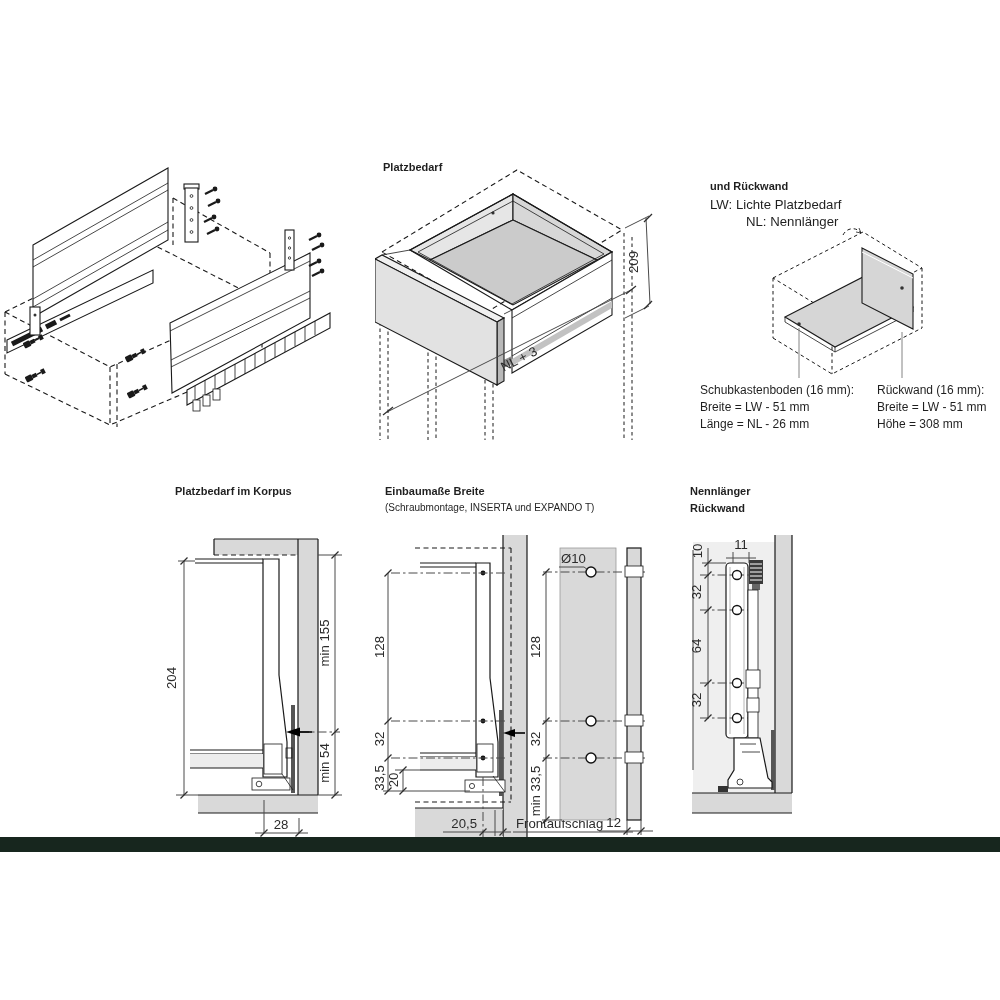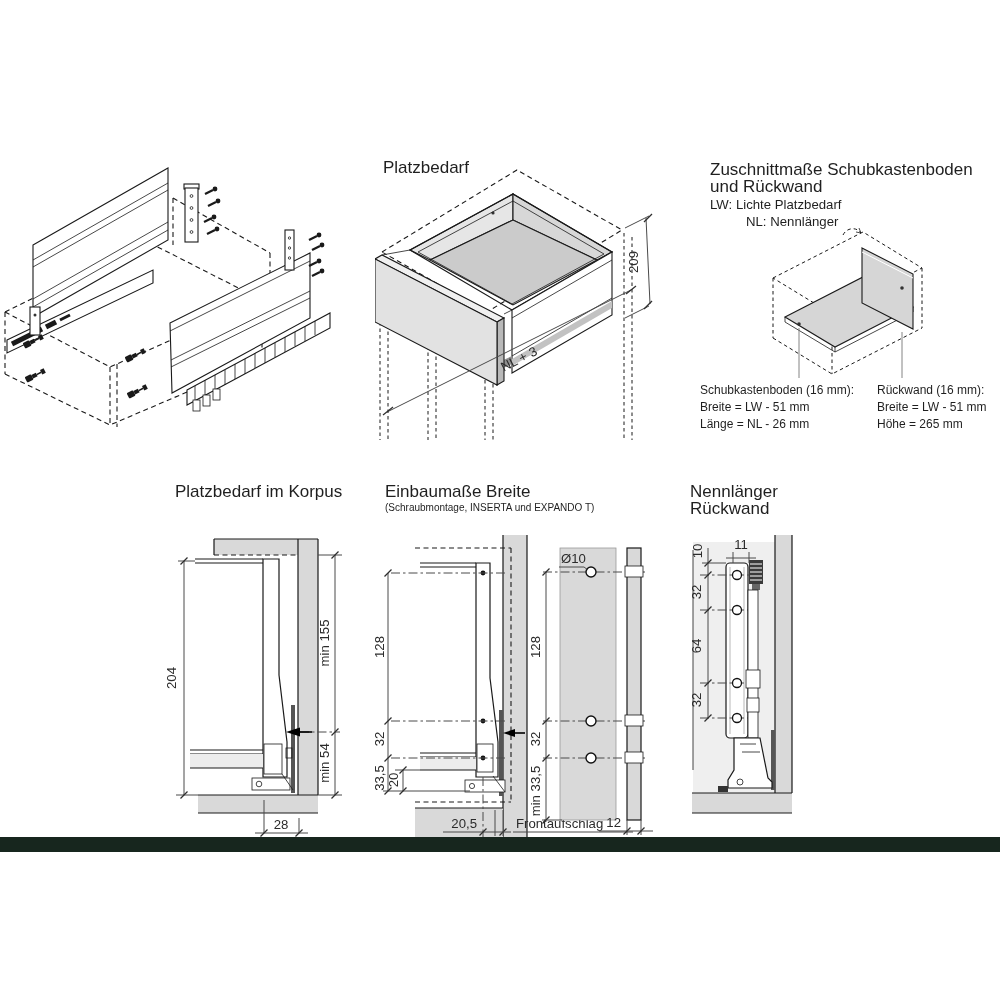--- a/index.html
+++ b/index.html
@@ -1,19 +1,19 @@
 <!DOCTYPE html>
 <html><head>
 <meta charset="utf-8">
 <style>
   html,body{margin:0;padding:0;background:#fff;}
   .page{position:relative;width:1000px;height:1000px;background:#fff;overflow:hidden;
         font-family:"Liberation Sans",sans-serif;color:#1f1f1f;}
   .abs{position:absolute;}
-  .h{position:absolute;font-weight:400;font-size:17px;line-height:17px;white-space:nowrap;}
+  .h{position:absolute;font-weight:700;font-size:11px;line-height:17px;white-space:nowrap;}
   .t{position:absolute;font-size:13.2px;line-height:17px;white-space:nowrap;}
   .note{position:absolute;font-size:12.6px;line-height:17px;white-space:nowrap;}
   .note .nt{font-size:12px;}
   
   .ln{stroke:#1a1a1a;stroke-width:1.2;fill:none;}
   .lnt{stroke:#1a1a1a;stroke-width:0.8;fill:none;}
   .fs{stroke:#1a1a1a;stroke-width:1.1;}
   .dsh{stroke:#1a1a1a;stroke-width:1.1;fill:none;stroke-dasharray:5 3.5;}
   .dsh2{stroke:#1a1a1a;stroke-width:1;fill:none;stroke-dasharray:3.5 3;}
   .dim{stroke:#4a4a4a;stroke-width:1;fill:none;}
@@ -181,21 +181,20 @@
     </g>
 
     <g>
       <path class="dim" d="M12,249 L256,127"></path>
       <line class="tk" x1="8" y1="252" x2="18" y2="244"></line>
         <line class="tk" x1="251" y1="131" x2="261" y2="123"></line>
       <text class="dtx" transform="translate(146,200) rotate(-27)" text-anchor="middle" font-size="13.8">NL + 3</text>
     </g>
   </svg>
 
-  <div class="h" style="left:710px;top:161px">Zuschnittmaße Schubkastenboden</div>
   <div class="h" style="left:710px;top:178px">und Rückwand</div>
   <div class="t" style="left:710px;top:196px">LW: Lichte Platzbedarf</div>
   <div class="t" style="left:746px;top:213px">NL: Nennlänger</div>
 
   <svg class="abs" style="left:765px;top:225px" width="190" height="155" viewBox="0 0 190 155">
     <g>
       <path class="dsh2" d="M8,53 L98,7 L157,43 L67,89 Z"></path>
       <path class="dsh2" d="M8,53 V113"></path>
         <path class="dsh2" d="M67,89 V149"></path>
         <path class="dsh2" d="M157,43 V103"></path>
@@ -219,21 +218,21 @@
   </svg>
 
   <div class="note" style="left:700px;top:382px">
     <div class="nt" style="font-weight:400">Schubkastenboden (16 mm):</div>
     <div class="nt">Breite = LW - 51 mm</div>
     <div class="nt">Länge = NL - 26 mm</div>
   </div>
   <div class="note" style="left:877px;top:382px">
     <div class="nt">Rückwand (16 mm):</div>
     <div class="nt">Breite = LW - 51 mm</div>
-    <div class="nt">Höhe = 265 mm</div>
+    <div class="nt">Höhe = 308 mm</div>
   </div>
 
   <div class="h" style="left:175px;top:483px">Platzbedarf im Korpus</div>
   <div class="h" style="left:385px;top:483px">Einbaumaße Breite</div>
   <div class="t" style="left:385px;top:499px;font-size:10px">(Schraubmontage, INSERTA und EXPANDO T)</div>
   <div class="h" style="left:690px;top:483px">Nennlänger</div>
   <div class="h" style="left:690px;top:500px">Rückwand</div>
 
   <svg class="abs" style="left:160px;top:530px" width="200" height="315" viewBox="0 0 200 315">
     <g>

